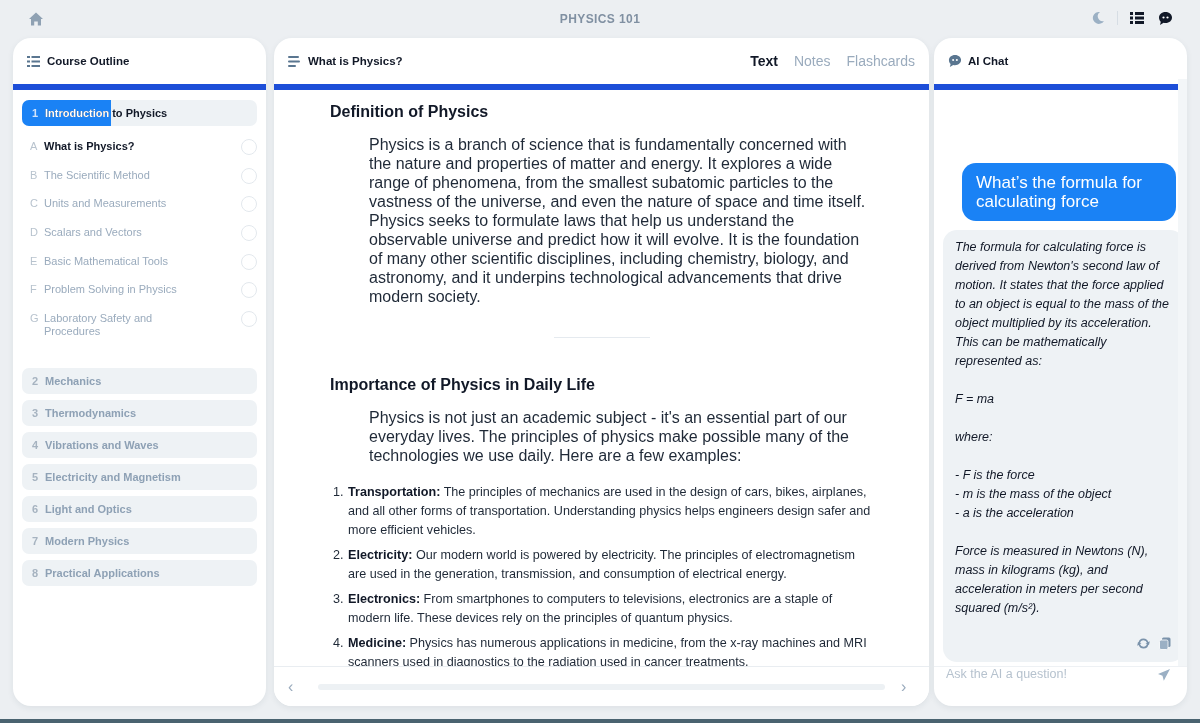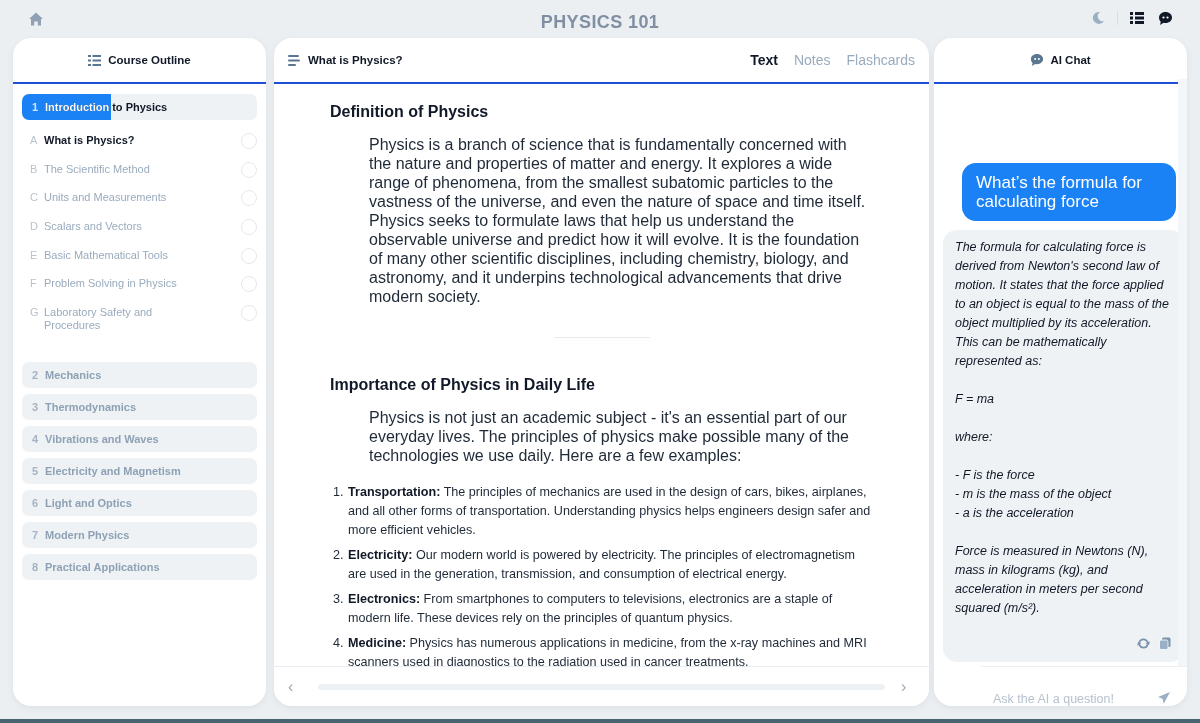--- a/index.html
+++ b/index.html
@@ -8,31 +8,31 @@
     background: #eceff2;
     font-family: "Liberation Sans", sans-serif;
     color: #111827;
     position: relative;
   }
   .bottom-strip { position: absolute; left: 0; right: 0; bottom: 0; height: 4px; background: #4a6370; }
 
   
   .topbar { position: absolute; left: 0; top: 0; width: 1200px; height: 38px; }
   .home-btn { position: absolute; left: 28px; top: 11px; width: 16px; height: 16px; cursor: pointer; }
-  .app-title { position: absolute; left: 0; right: 0; top: 12px; text-align: center; font-size: 18px; font-weight: 600; letter-spacing: 0.4px; color: #8090a2; }
+  .app-title { position: absolute; left: 0; right: 0; top: 12px; text-align: center; font-size: 12px; font-weight: 600; letter-spacing: 0.4px; color: #8090a2; }
   .top-icons { position: absolute; right: 26px; top: 9px; display: flex; align-items: center; gap: 10px; }
   .top-icons .ic { width: 18px; height: 18px; display: flex; align-items: center; justify-content: center; cursor: pointer; }
   .top-sep { width: 1px; height: 14px; background: #d6dde4; }
 
   
   .panel { position: absolute; top: 38px; background: #fff; border-radius: 18px; box-shadow: 0 2px 6px rgba(40,60,80,0.08); overflow: hidden; }
   .panel-left { left: 13px; width: 253px; height: 668px; }
   .panel-mid { left: 274px; width: 655px; height: 668px; }
   .panel-right { left: 934px; width: 253px; height: 668px; }
-  .panel-header { height: 46px; border-bottom: 2px solid #1d4ed8; display: flex; align-items: center; padding: 0 14px; font-size: 11.5px; font-weight: 700; color: #111827; justify-content: center; }
+  .panel-header { height: 52px; border-bottom: 6px solid #1d4ed8; display: flex; align-items: center; padding: 0 14px; font-size: 11.5px; font-weight: 700; color: #111827; }
   .panel-header .hicon { width: 14px; height: 14px; margin-right: 6px; display: flex; align-items: center; }
 
   
   .outline { padding: 10px 9px; }
   .chapter { height: 26px; border-radius: 7px; background: #eef2f5; display: flex; align-items: center; padding-left: 10px; font-size: 11px; font-weight: 700; color: #8ea1b5; margin-bottom: 6px; cursor: pointer; position: relative; overflow: hidden; }
   .chapter .num { width: 13px; font-weight: 600; color: #a6b3c0; }
   .chapter.active { color: #111827; }
   .chapter.active .progress { position: absolute; left: 0; top: 0; bottom: 0; width: 38%; background: #1a82f5; }
   .chapter.active .num, .chapter.active .lbl { position: relative; }
   .chapter.active .num { color: #cfe3fb; }
@@ -61,21 +61,21 @@
   .mid-footer .arrow { width: 14px; color: #9aabbd; font-size: 16px; cursor: pointer; }
   .mid-footer .track { flex: 1; height: 6px; background: #edf1f4; border-radius: 3px; margin: 0 16px; cursor: pointer; }
 
   
   .chat-body { position: absolute; top: 41px; left: 0; right: 0; bottom: 40px; padding: 0 0 0 9px; overflow: hidden; }
   .bubble-user { margin: 84px 11px 0 19px; background: #1a82f5; color: #fff; border-radius: 14px; padding: 10px 14px; font-size: 17px; line-height: 19px; }
   .bubble-ai { margin: 9px 3px 0 0; background: #eef2f5; border-radius: 14px; padding: 8px 12px 12px 12px; font-size: 12.5px; line-height: 19px; color: #111827; height: 432px; position: relative; font-style: italic; }
   .bubble-ai .gap { height: 19px; }
   .ai-actions { position: absolute; right: 12px; bottom: 12px; display: flex; gap: 8px; }
   .ai-actions span { width: 14px; height: 14px; display:flex; align-items:center; justify-content:center; cursor:pointer; }
-  .chat-input { position: absolute; left: 0; right: 0; bottom: 0; height: 40px; border-top: 1px solid #eef1f4; display: flex; align-items: flex-end; padding: 0 14px 0 12px; margin-left: 47px; }
+  .chat-input { position: absolute; left: 0; right: 0; bottom: 0; height: 40px; border-top: 1px solid #eef1f4; display: flex; align-items: flex-start; padding: 0 14px 0 12px; }
   .chat-input input { flex: 1; border: none; outline: none; font-family: "Liberation Sans", sans-serif; font-size: 12.5px; color: #111827; background: transparent; }
   .chat-input input::placeholder { color: #b6c2ce; }
   .send-btn { width: 16px; height: 16px; cursor: pointer; display:flex; align-items:center; }
   .right-scroll { position: absolute; right: 0; top: 41px; width: 9px; bottom: 40px; background: #f3f6f8; }
 </style>
 </head>
 <body>
 
 <div class="topbar">
   <span class="home-btn">

